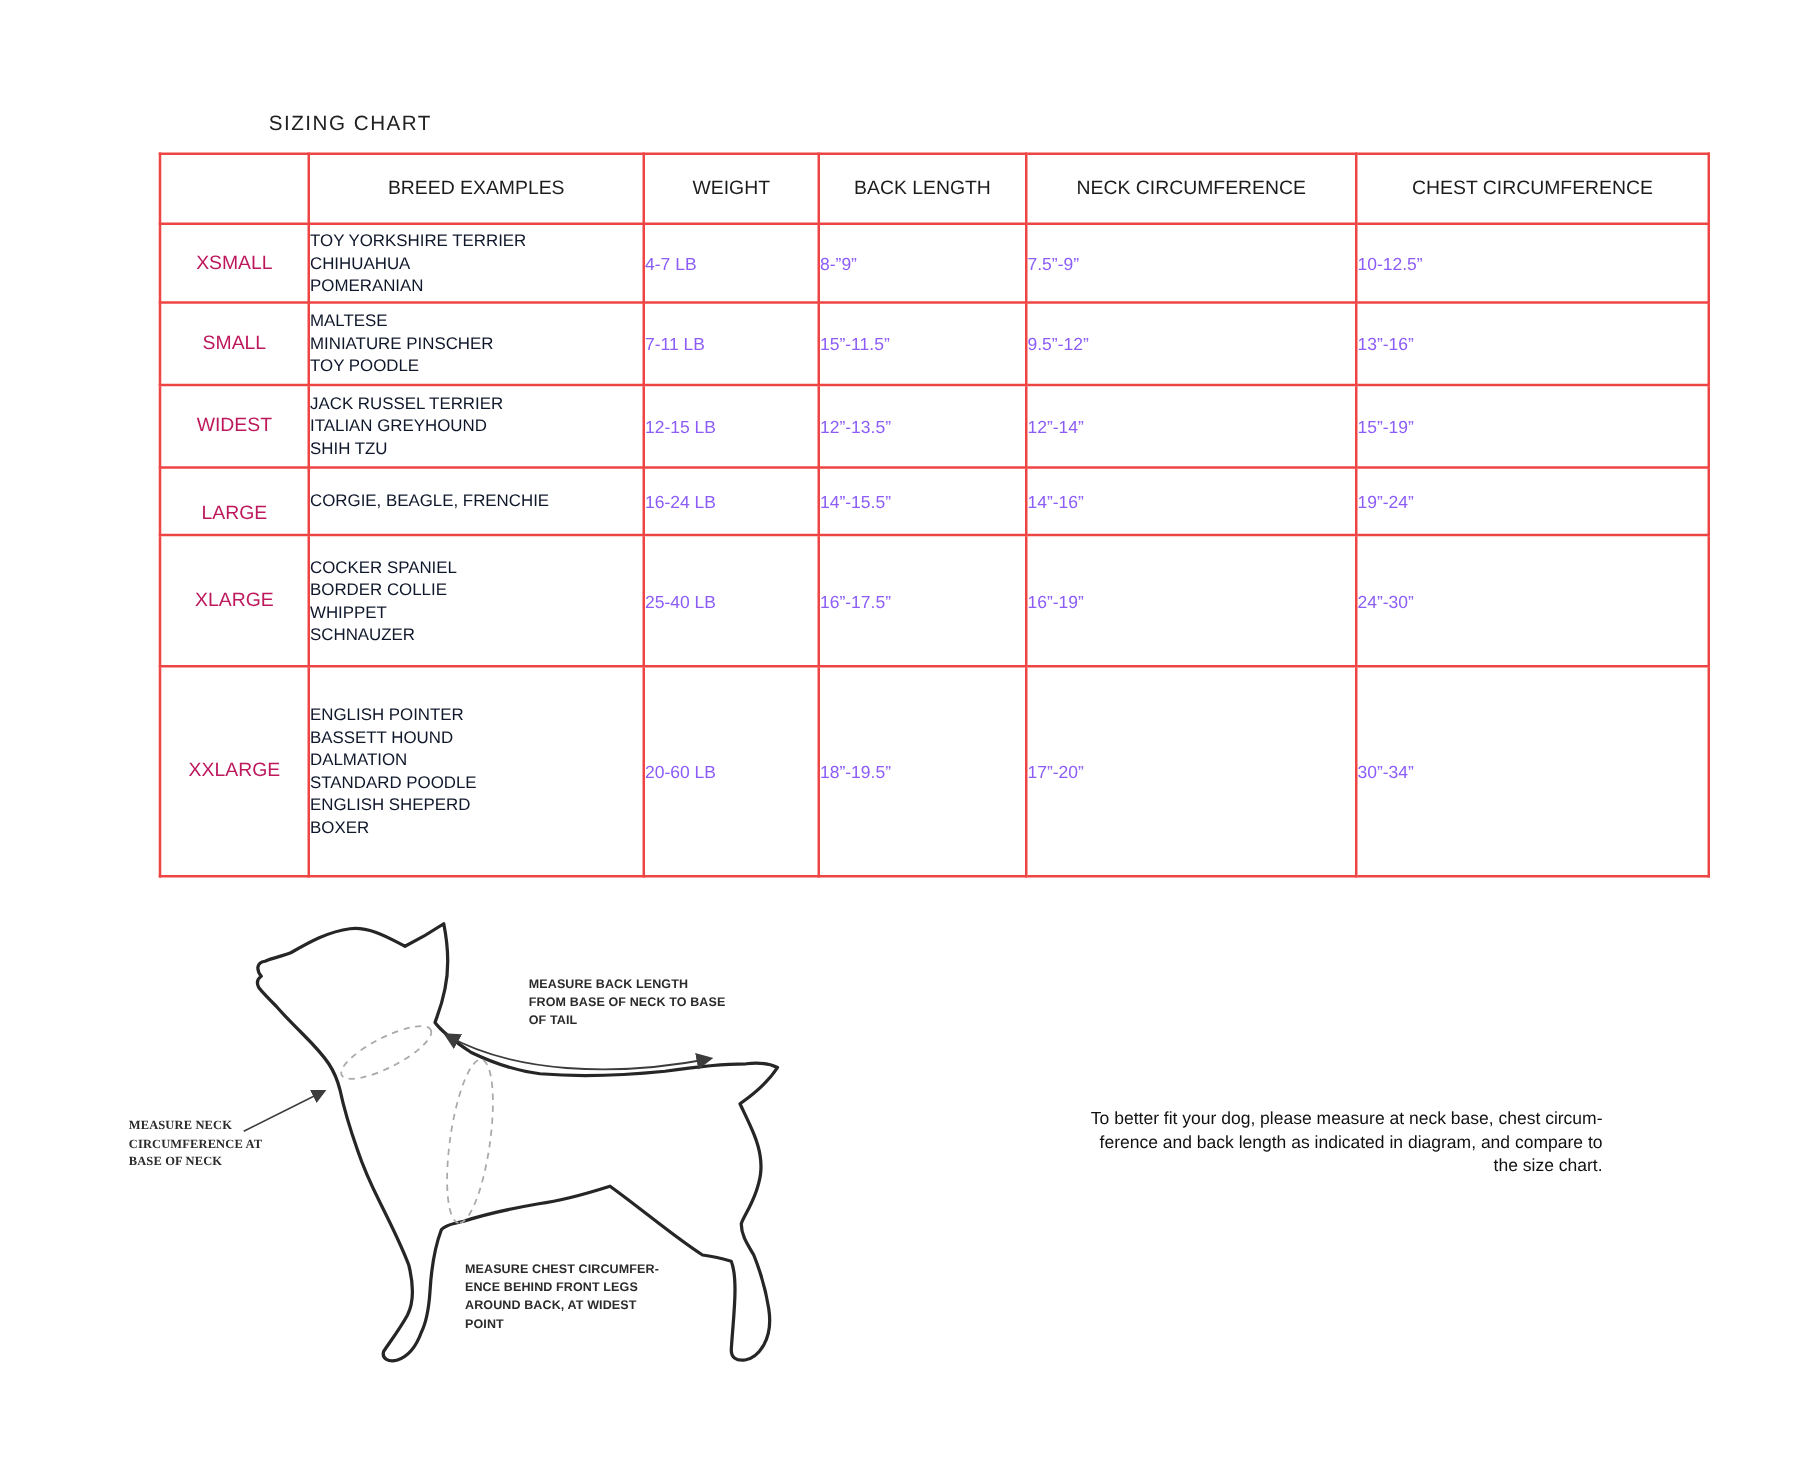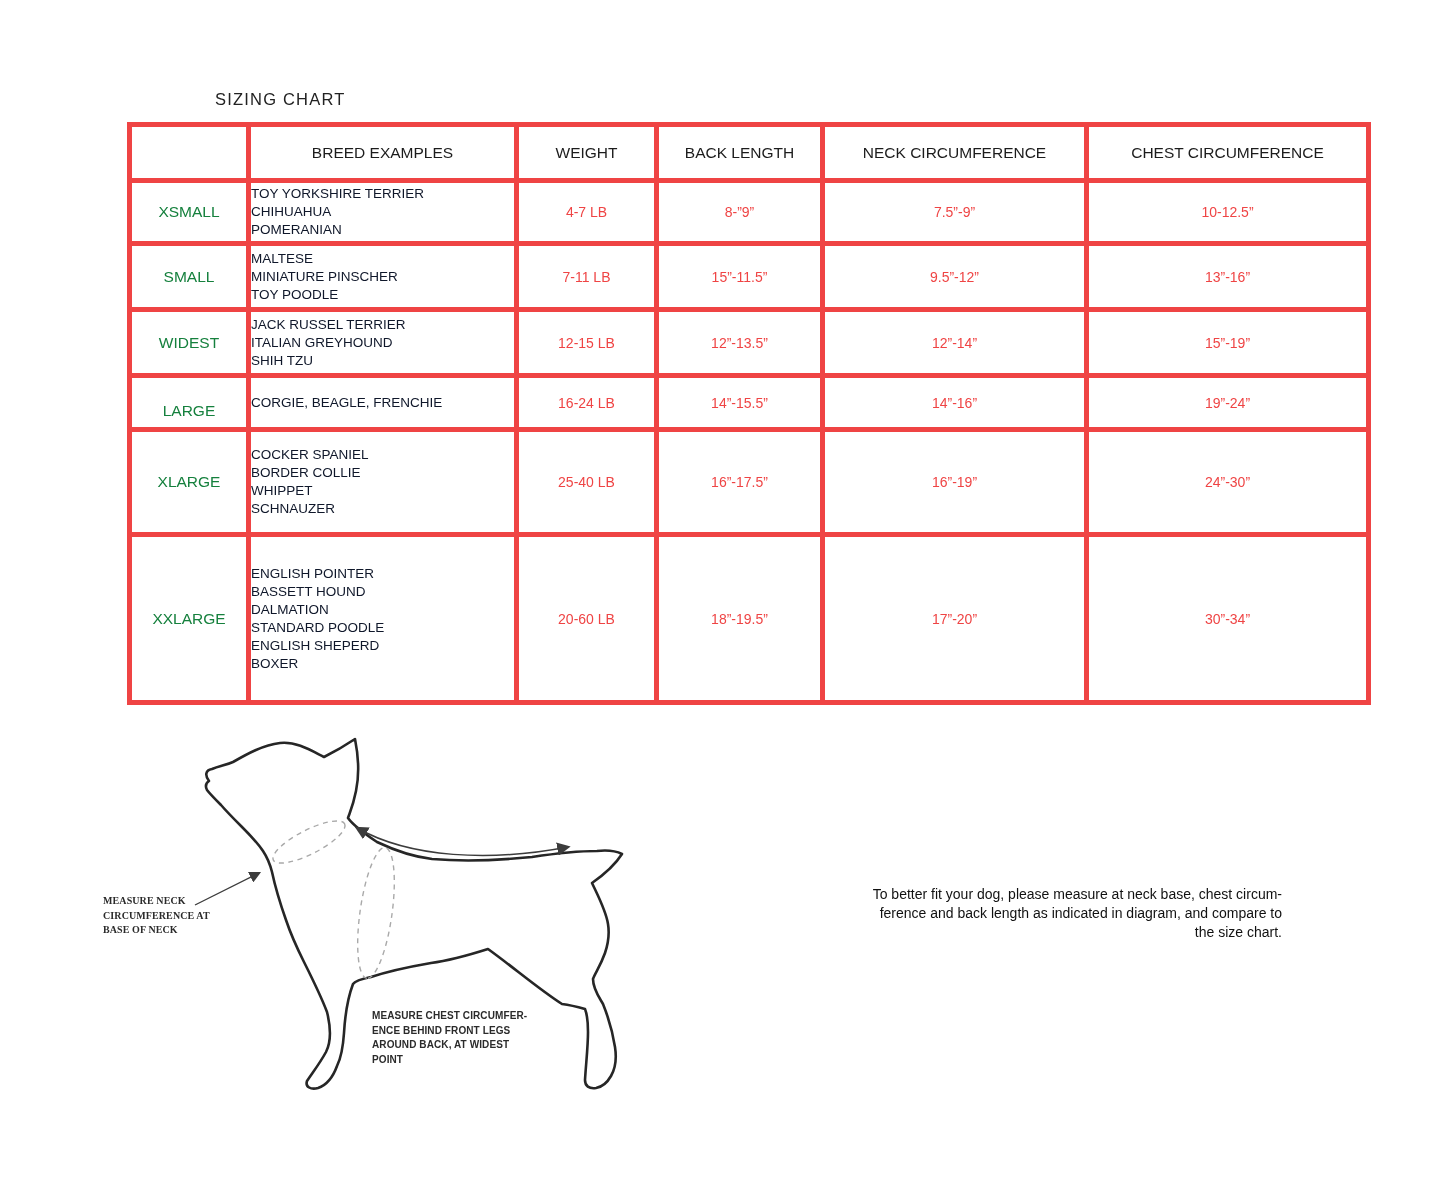--- a/index.html
+++ b/index.html
@@ -9,31 +9,31 @@
   }
   .title {
     position:absolute; left:215px; top:90px;
     font-size:16.5px; letter-spacing:1.2px; color:#222;
   }
   table.sizing {
     position:absolute; left:127px; top:122px; width:1239px;
     border-collapse:collapse; table-layout:fixed;
   }
   table.sizing td, table.sizing th {
-    border:5px solid #ef4444; padding:0; vertical-align:middle;
+    border:2px solid #ef4444; padding:0; vertical-align:middle;
     font-weight:400; overflow:hidden;
   }
   th.colhead { font-size:15.5px; text-align:center; color:#1c1c1c; }
-  td.size { font-size:15.5px; text-align:center; color:#15803d;margin-top:24px; }
+  td.size { font-size:15.5px; text-align:center; color:#be185d;margin-top:24px; }
   td.size.vb { vertical-align:bottom; padding-bottom:7px; }
   td.breeds {
     font-size:13.5px; line-height:18px; text-align:left;
     padding-left:20px; white-space:pre; color:#0f172a;
   }
-  td.val { font-size:14px; text-align:center; color:#ef4444; }
+  td.val { font-size:14px; text-align:left; color:#8b5cf6; }
   svg.dog { position:absolute; left:100px; top:720px; }
   .diaglbl {
     position:absolute; font-size:10px; line-height:14.5px; font-weight:600;
     letter-spacing:0.1px; white-space:pre; color:#2b2b2b;
   }
   .lbl-back  { left:423px; top:781px; }
   .lbl-neck  { left:103px; top:894px;font-family:Liberation Serif, serif; }
   .lbl-chest { left:372px; top:1009px; }
   .instructions {
     position:absolute; left:812px; top:847px; width:470px;
@@ -185,20 +185,23 @@
 
     <ellipse cx="209" cy="122" rx="40" ry="12" transform="rotate(-27 209 122)" fill="none" stroke="#a9a9a9" stroke-width="1.4" stroke-dasharray="5 4.5"></ellipse>
 
     <ellipse cx="276" cy="193" rx="66" ry="16" transform="rotate(98 276 193)" fill="none" stroke="#a9a9a9" stroke-width="1.4" stroke-dasharray="5 4.5"></ellipse>
 
     <path d="M 257,108 C 310,138 390,142 468,127" fill="none" stroke="#3c3c3c" stroke-width="1.5" marker-start="url(#arrow)" marker-end="url(#arrow)"></path>
 
     <line x1="95" y1="185" x2="159" y2="153" stroke="#3c3c3c" stroke-width="1.3" marker-end="url(#arrow)"></line>
   </svg>
 
+  <div class="diaglbl lbl-back">MEASURE BACK LENGTH
+FROM BASE OF NECK TO BASE
+OF TAIL</div>
   <div class="diaglbl lbl-neck">MEASURE NECK
 CIRCUMFERENCE AT
 BASE OF NECK</div>
   <div class="diaglbl lbl-chest">MEASURE CHEST CIRCUMFER-
 ENCE BEHIND FRONT LEGS
 AROUND BACK, AT WIDEST
 POINT</div>
 
   <div class="instructions">
     <div class="p1">To better fit your dog, please measure at neck base, chest circum-

